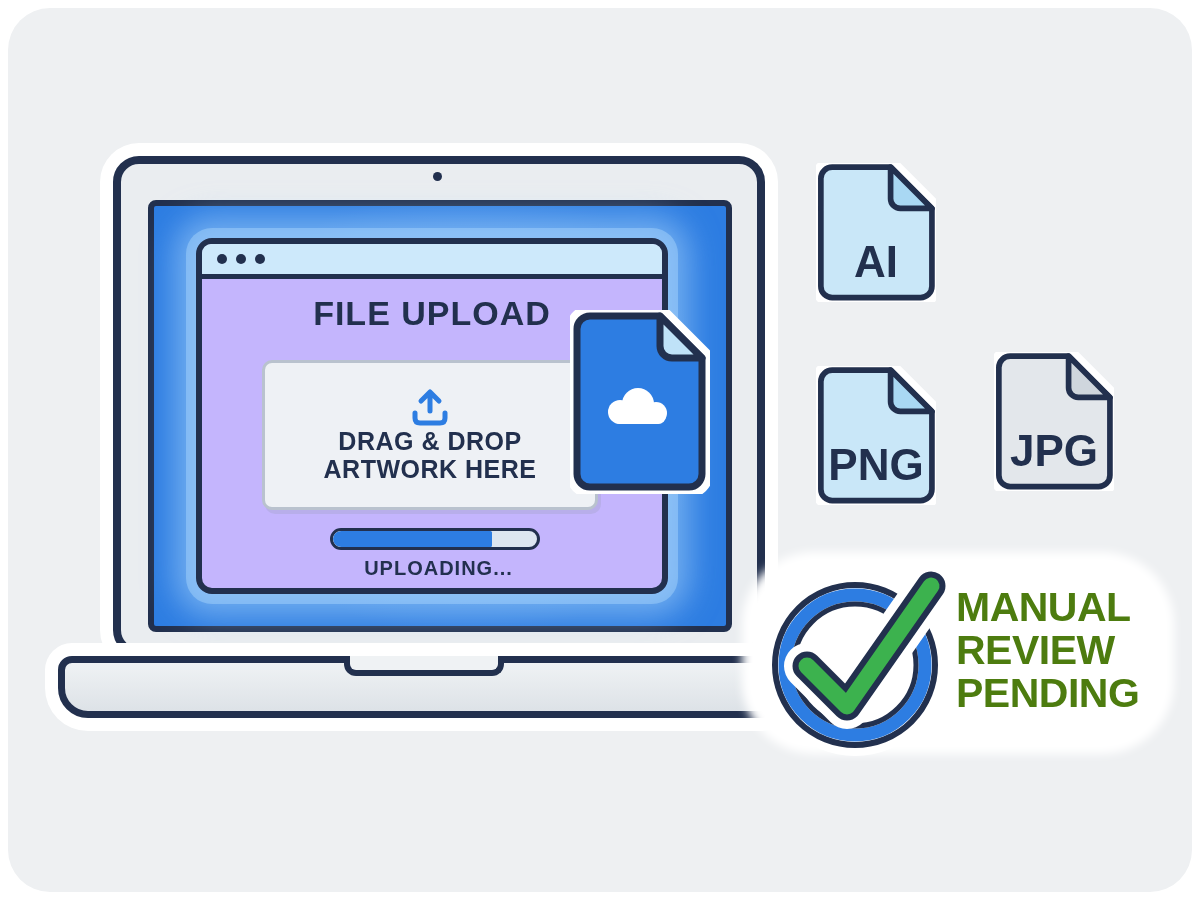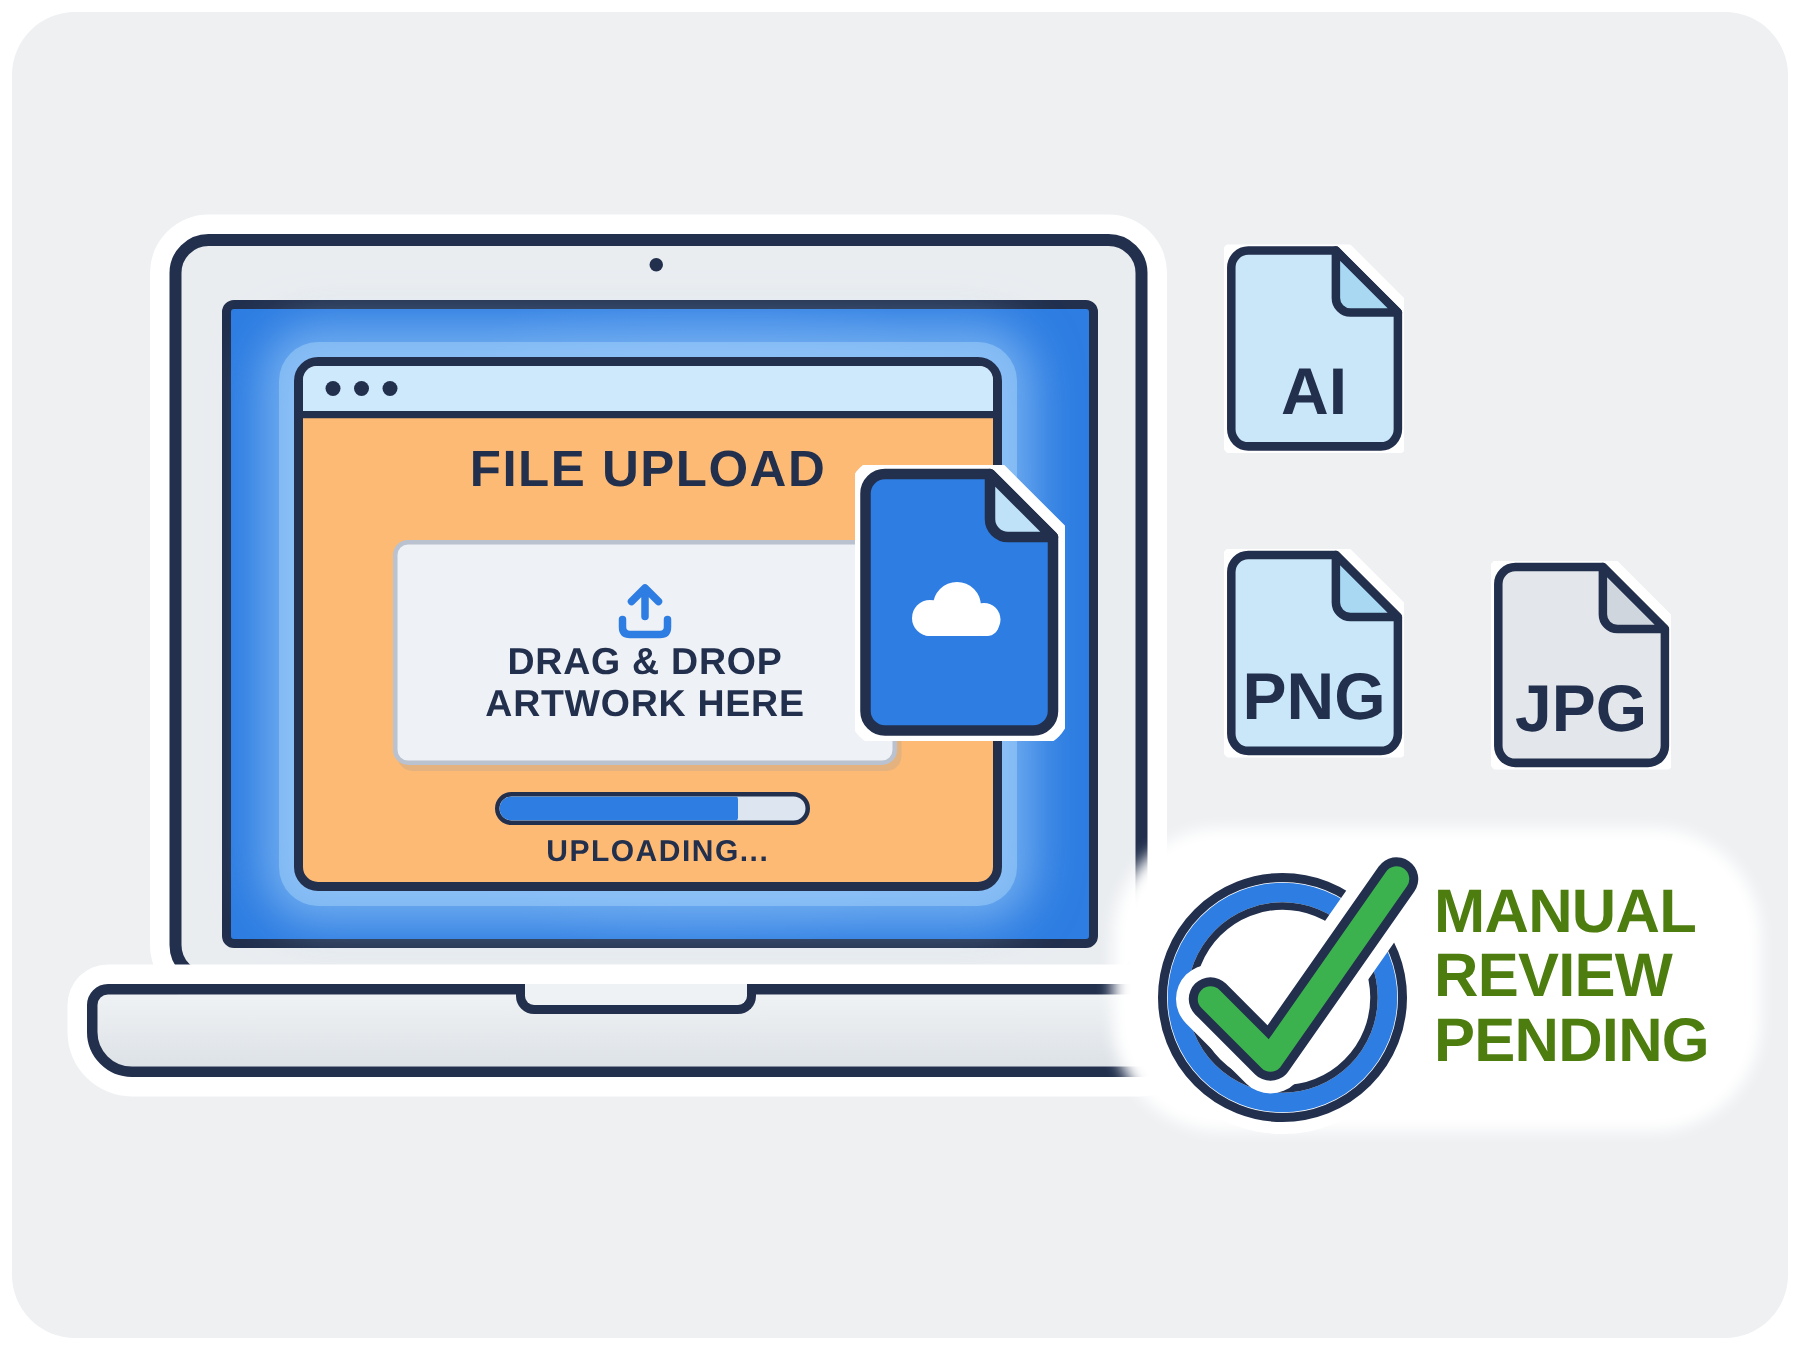--- a/index.html
+++ b/index.html
@@ -30,21 +30,21 @@
   }
   .base-notch {
     position:absolute; left:50%; transform:translateX(-50%); top:-7px;
     width:148px; height:14px; background:#eff2f4;
     border:6px solid #22304e; border-top:none; border-radius:0 0 12px 12px;
   }
 
   
   .browser {
     position:absolute; left:196px; top:238px; width:460px; height:344px;
-    background:#fdba74; border:6px solid #22304e; border-radius:16px;
+    background:#c4b5fd; border:6px solid #22304e; border-radius:16px;
     box-shadow:0 0 0 10px rgba(170,214,252,.45), 0 0 30px 22px rgba(170,214,252,.55);
   }
   .titlebar {
     height:30px; background:#cde9fb; border-bottom:5px solid #22304e;
     border-radius:9px 9px 0 0; display:flex; align-items:center; gap:9px;
     padding-left:15px;
   }
   .dot { width:10px; height:10px; border-radius:50%; background:#22304e; }
   .browser-title {
     margin-top:15px; text-align:center; font-size:34px; font-weight:bold;
@@ -73,21 +73,21 @@
   
   .card { position:absolute; width:120px; height:172px; }
   .card svg { position:absolute; inset:0; }
   .card-label {
     position:absolute; inset:0; display:flex; align-items:center; justify-content:center;
     padding-top:26px; font-size:44px; font-weight:bold; color:#22304e; letter-spacing:0;
   }
   .card-ai  { left:816px; top:163px; }
   .card-pdf { left:994px; top:163px; }
   .card-png { left:816px; top:366px;border-radius:29px; }
-  .card-jpg { left:994px; top:374px; }
+  .card-jpg { left:994px; top:352px; }
 
   
   .status-blob {
     position:absolute; left:742px; top:552px; width:432px; height:202px;
     background:#ffffff; border-radius:72px; filter:blur(5px);
   }
   .check-badge { position:absolute; left:755px; top:566px; width:200px; height:195px; overflow:visible; }
   .review-text {
     position:absolute; left:956px; top:586px; font-size:41px; font-weight:bold;
     color:#4d7c0f; line-height:43px; letter-spacing:-0.5px;

